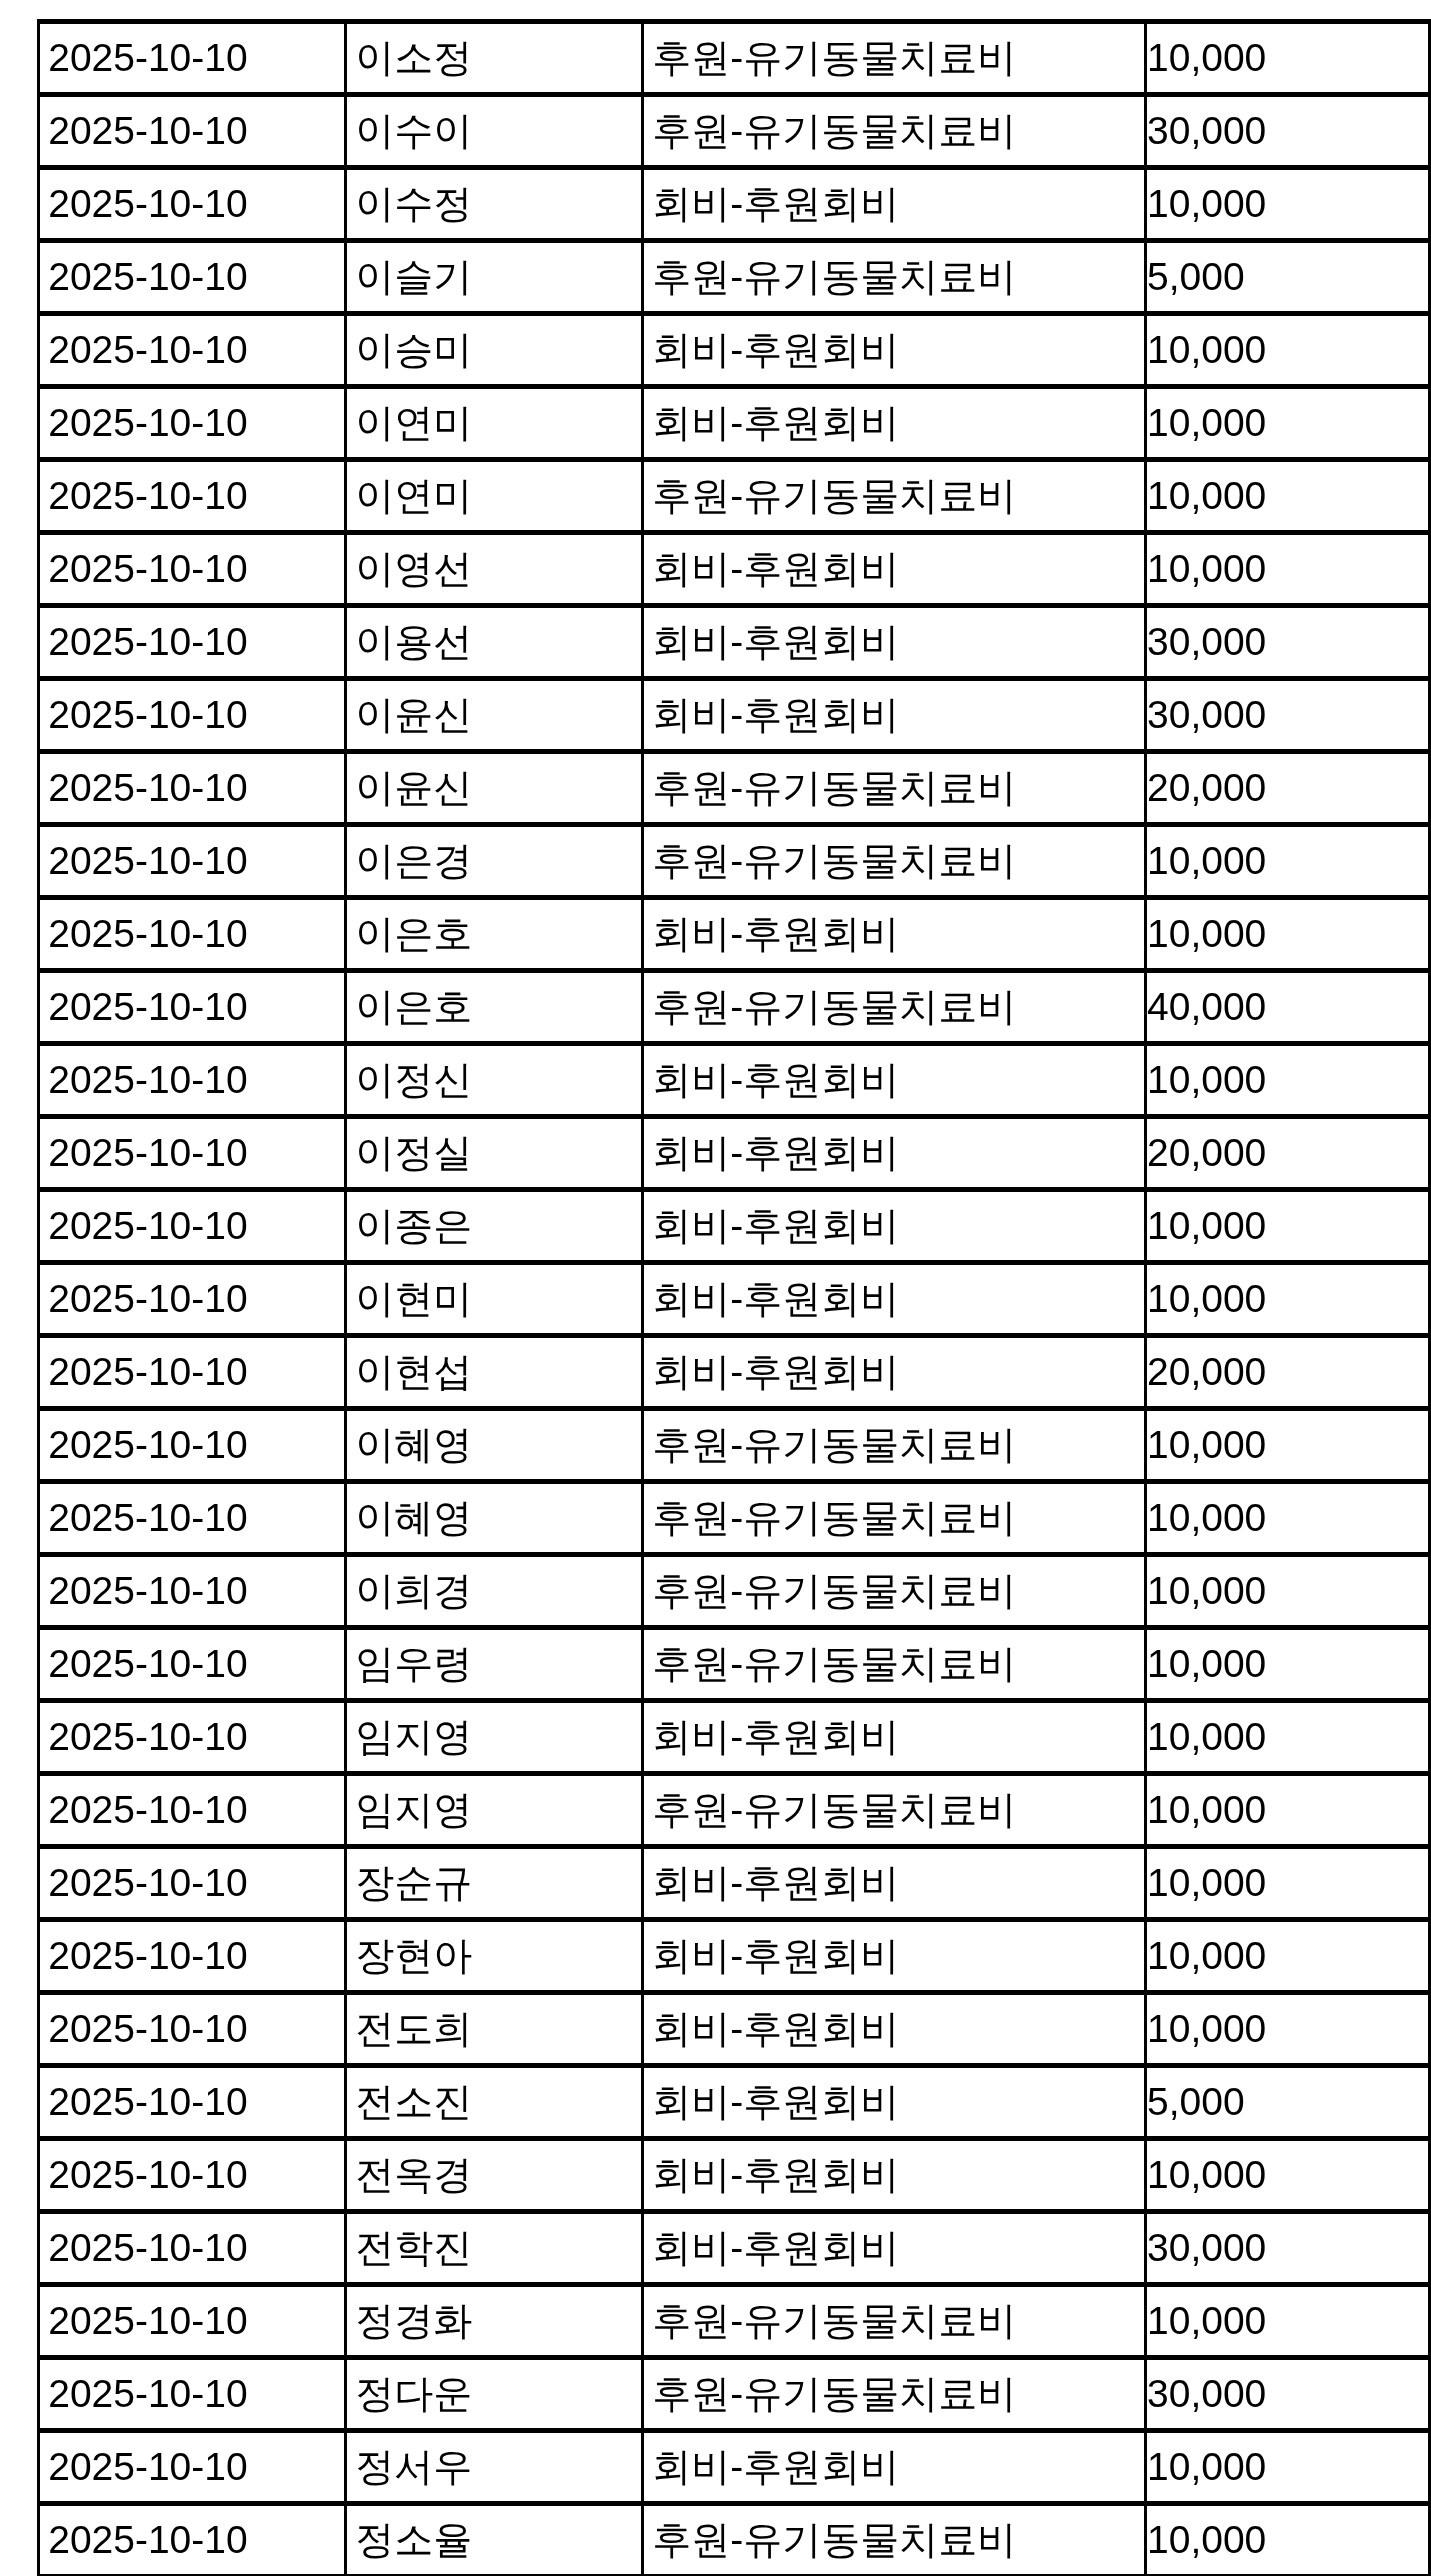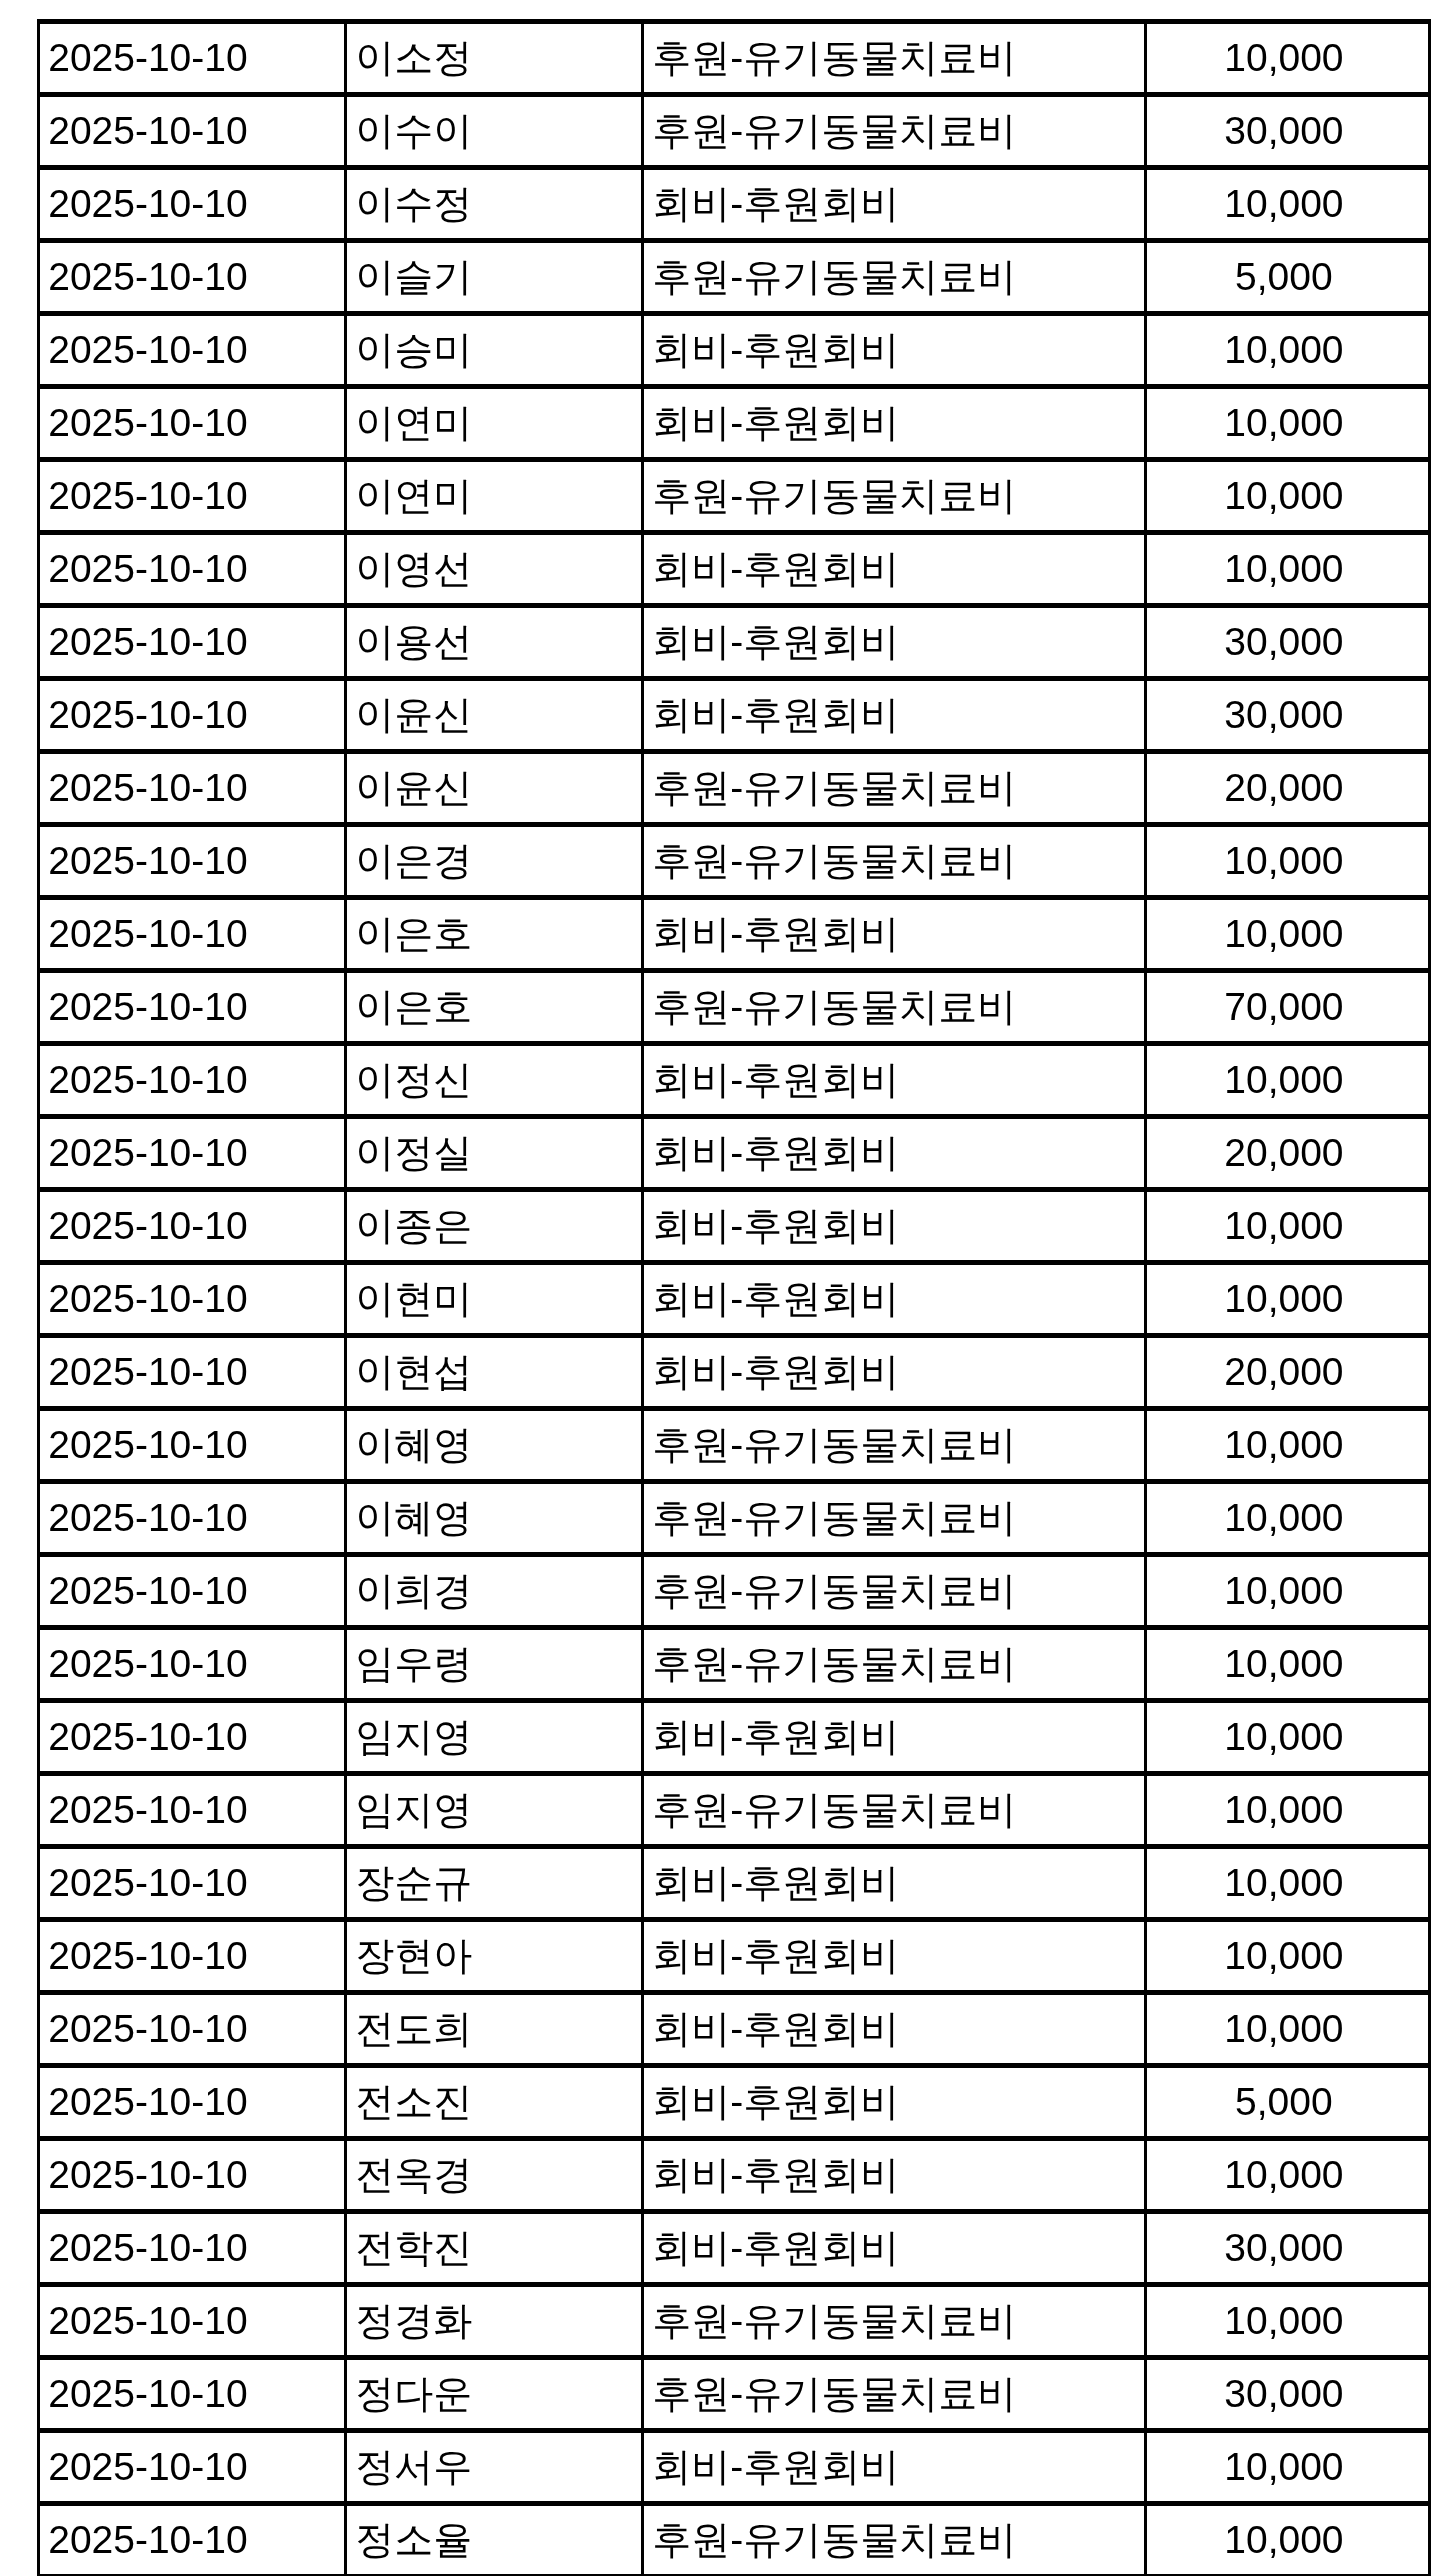--- a/index.html
+++ b/index.html
@@ -34,21 +34,21 @@
     font-size: 39px;
     line-height: 68px;
     color: #000000;
     white-space: nowrap;
     overflow: hidden;
     padding: 0 0 0 8.2px;
     vertical-align: middle;
     text-align: left;
   }
   table.ledger td.col-amount {
-    text-align: center;
+    text-align: left;
     padding: 0 7.2px 0 0;
   }
   col.c-date     { width: 307px; }
   col.c-name     { width: 297px; }
   col.c-category { width: 503px; }
   col.c-amount   { width: 284px; }
 </style>
 </head>
 <body>
 
@@ -136,21 +136,21 @@
         <tr>
           <td>2025-10-10</td>
           <td>이은호</td>
           <td>회비-후원회비</td>
           <td class="col-amount">10,000</td>
         </tr>
         <tr>
           <td>2025-10-10</td>
           <td>이은호</td>
           <td>후원-유기동물치료비</td>
-          <td class="col-amount">70,000</td>
+          <td class="col-amount">40,000</td>
         </tr>
         <tr>
           <td>2025-10-10</td>
           <td>이정신</td>
           <td>회비-후원회비</td>
           <td class="col-amount">10,000</td>
         </tr>
         <tr>
           <td>2025-10-10</td>
           <td>이정실</td>

